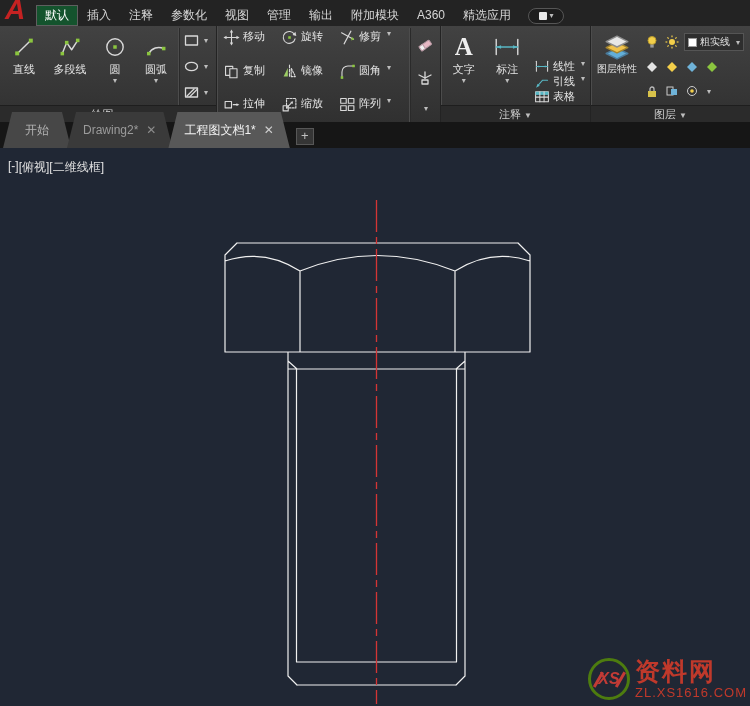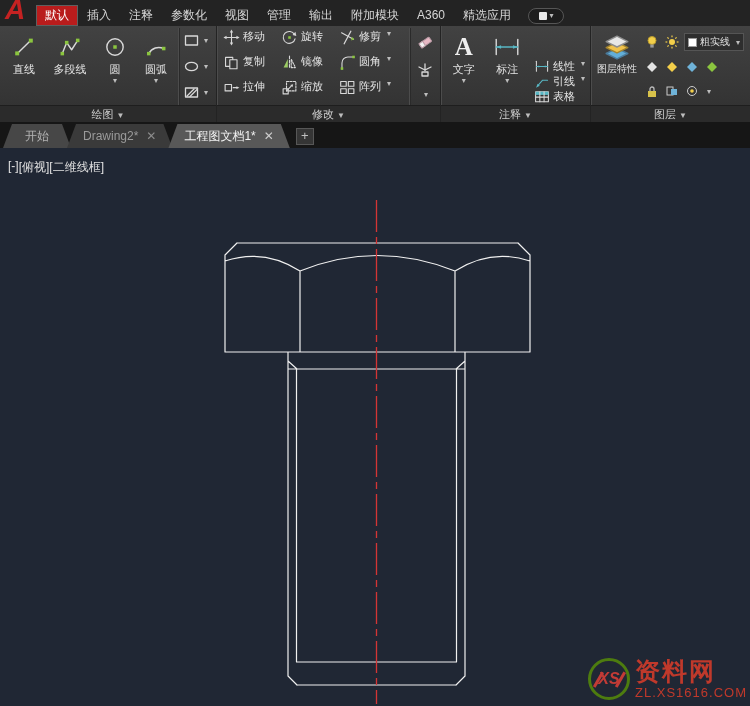--- a/index.html
+++ b/index.html
@@ -7,21 +7,21 @@
     font-family:"Liberation Sans","DejaVu Sans",sans-serif;}
   .app{position:relative;width:750px;height:706px;background:#262626;}
 
   
   .titlebar{height:26px;background:#232323;display:flex;align-items:flex-end;}
   .logo{width:36px;height:26px;overflow:hidden;position:relative;cursor:pointer;}
   .logo span{position:absolute;left:5px;top:-6px;font-size:28px;font-weight:bold;
     font-style:italic;color:#c42222;}
   .menutabs{display:flex;align-items:flex-end;height:22px;}
   .menutab{height:21px;line-height:21px;padding:0 9px;font-size:12px;color:#d6d6d6;cursor:pointer;white-space:nowrap;}
-  .menutab.active{background:#b91c1c;box-shadow:inset 0 0 0 1px #5f5f5f;color:#fff;}
+  .menutab.active{background:#14532d;box-shadow:inset 0 0 0 1px #5f5f5f;color:#fff;}
   .pill{margin:0 0 2px 8px;width:36px;height:16px;border:1px solid #565656;border-radius:8px;
     background:#1d1d1d;display:flex;align-items:center;justify-content:center;gap:3px;cursor:pointer;}
   .pillbox{width:8px;height:8px;background:#e8e8e8;border-radius:1px;display:inline-block;}
   .pill .arr{font-size:8px;color:#bbb;line-height:8px;}
 
   
   .ribbon{height:96px;display:flex;background:linear-gradient(180deg,#424242,#303030);overflow:hidden;}
   .panel{display:flex;flex-direction:column;}
   .panel+.panel{border-left:1px solid #232323;box-shadow:inset 1px 0 0 #4c4c4c;}
   .panel-body{flex:1;display:flex;padding:2px 2px 0 3px;overflow:hidden;}
@@ -60,21 +60,21 @@
   
   svg.icn *{stroke:#d9d9d9;fill:none;stroke-width:1.3;stroke-linecap:round;stroke-linejoin:round;}
   svg.icn .f{fill:#d9d9d9;stroke:none;}
   svg.icn .g{fill:#8bc53f;stroke:none;}
   svg.icn .teal{stroke:#58b7c4;}
   svg.icn .tealf{fill:#58b7c4;stroke:none;}
   svg.icn .arrf{fill:#6fa0d8;stroke:none;}
 
   
   .filetabs{height:26px;background:#161616;display:flex;align-items:flex-end;padding-left:3px;}
-  .ftab{height:24px;display:flex;align-items:center;gap:8px;padding:0 16px;font-size:12px;color:#9b9b9b;
+  .ftab{height:36px;display:flex;align-items:center;gap:8px;padding:0 16px;font-size:12px;color:#9b9b9b;
     background:#3a3a3a;clip-path:polygon(9px 0,calc(100% - 9px) 0,100% 100%,0 100%);cursor:pointer;margin-right:-4px;white-space:nowrap;}
   .ftab.start{background:#474747;color:#b3b3b3;padding:0 22px;}
   .ftab.active{background:#585858;color:#f2f2f2;z-index:2;}
   .ftab .x{font-size:12px;color:#8d8d8d;line-height:12px;}
   .ftab.active .x{color:#cfcfcf;}
   .newtab{width:18px;height:17px;margin:0 0 3px 10px;background:#353535;border:1px solid #575757;
     color:#c0c0c0;font-size:13px;line-height:14px;text-align:center;cursor:pointer;}
 
   
   .canvas{position:absolute;left:0;top:148px;width:750px;height:558px;background:#202734;overflow:hidden;cursor:crosshair;}
@@ -299,23 +299,20 @@
                 <line x1="8" y1="7" x2="8" y2="1"></line>
                 <line x1="8" y1="7" x2="14" y2="4"></line>
                 <line x1="8" y1="7" x2="2" y2="4"></line>
                 <rect x="5" y="9" width="6" height="4"></rect>
               </svg>
           </div>
           <div class="mini">
             <span class="pt-arrow">▾</span>
           </div>
         </div>
-      </div>
-      <div class="panel-title">
-        <span>修改</span><span class="pt-arrow">▼</span>
       </div>
     </div>
 
     <div class="panel" style="width:150px">
       <div class="panel-body">
         <div class="bb" style="width:40px">
           <span class="icwrap">
               <span class="bigA">A</span>
             </span>
           <span class="lbl">文字</span>

